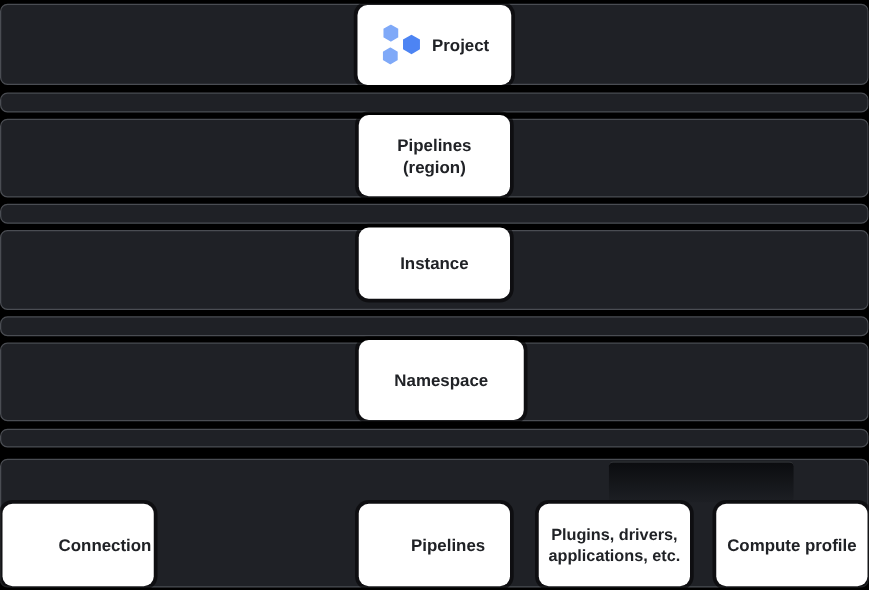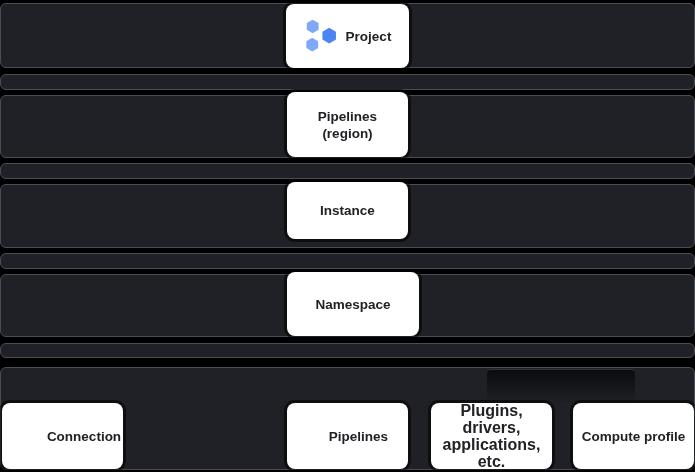--- a/index.html
+++ b/index.html
@@ -59,21 +59,21 @@
     white-space:pre-line;
   }
   .card-project{left:286px;top:4px;width:123px;height:64px;gap:9px;}
   .card-location{left:287px;top:92px;width:121px;height:65px;}
   .card-instance{left:287px;top:182px;width:121px;height:57px;}
   .card-namespace{left:287px;top:272px;width:132px;height:64px;}
   .card-bottom{top:403px;width:121px;height:66px;padding:0 2px;}
   .card-connection{left:2px;padding-left:45px;}
   .card-securekeys{left:145px;}
   .card-pipelines{left:287px;padding-left:24px;}
-  .card-plugins{left:431px;font-size:16px;align-items:center;}
+  .card-plugins{left:431px;font-size:13px;align-items:center;}
   .card-compute{left:573px;}
   .fusion-icon{display:block;flex:0 0 auto;}
 </style>
 </head>
 <body>
 
 <div class="stage">
 
   <div class="band band-a"></div>
   <div class="band band-b"></div>

